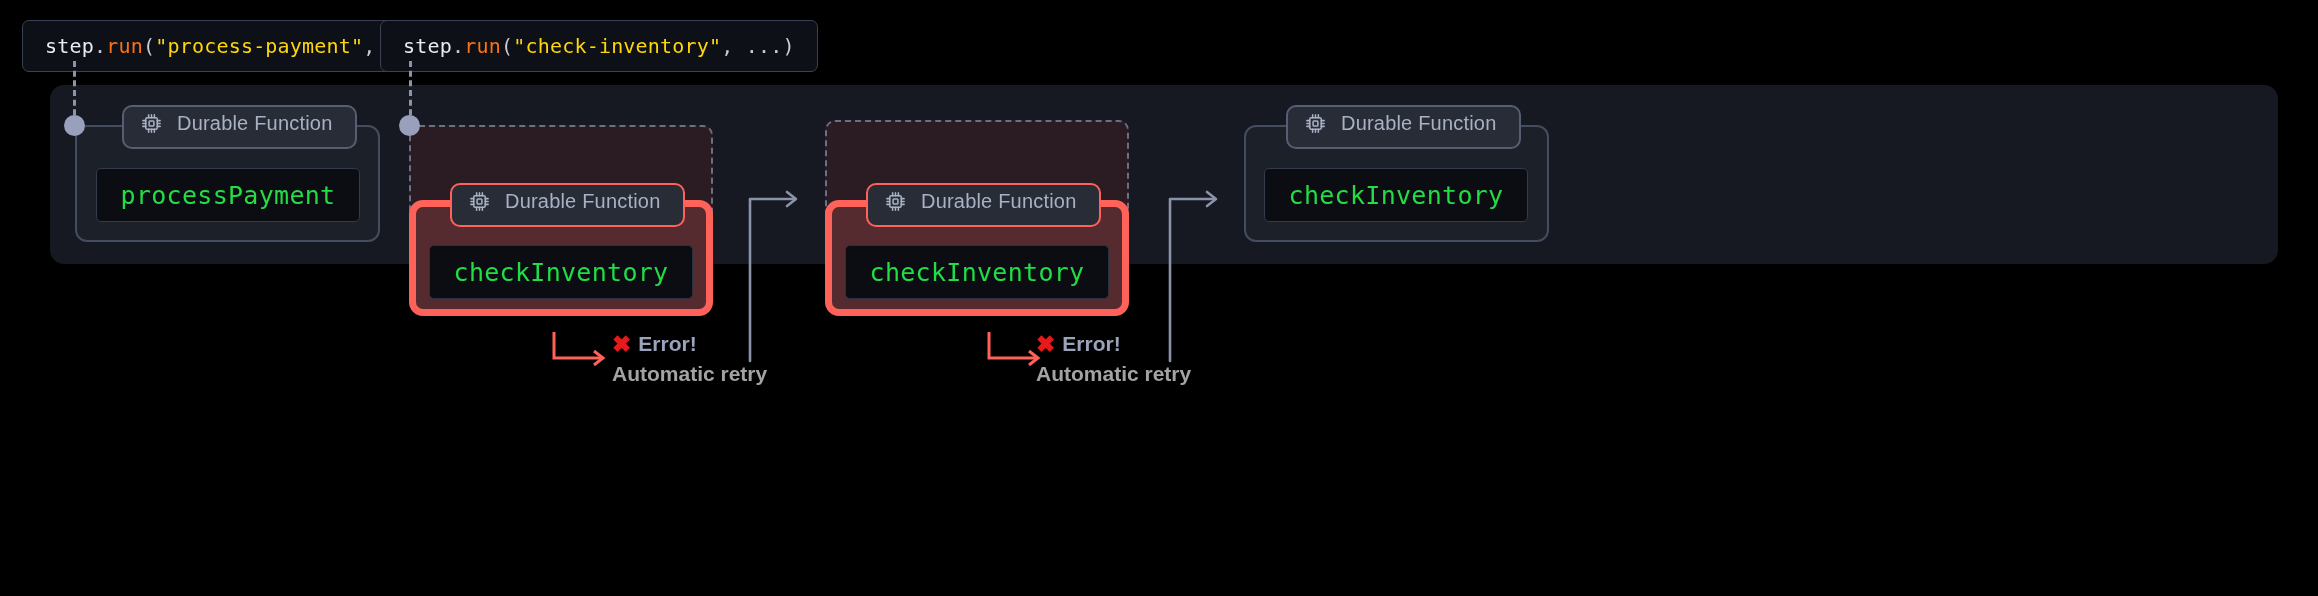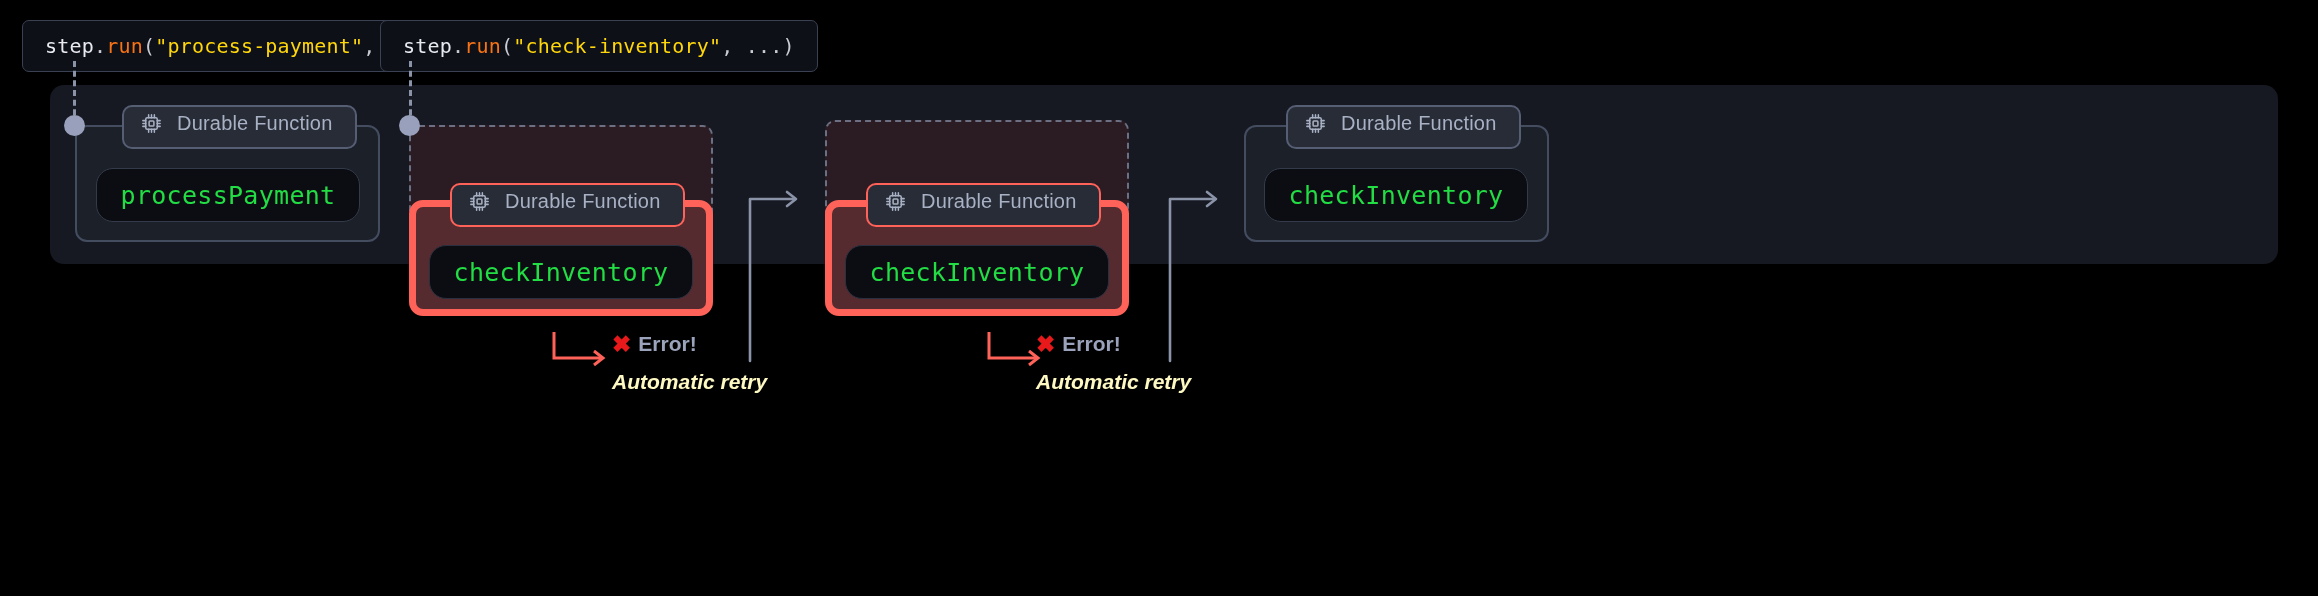--- a/index.html
+++ b/index.html
@@ -96,21 +96,21 @@
     letter-spacing: .2px;
     white-space: nowrap;
   }
   .chip-icon { flex: 0 0 auto; display: block; }
 
   
   .codeblock {
     position: absolute;
     background: #0b0d12;
     border: 1.5px solid #333a49;
-    border-radius: 17px;
+    border-radius: 5px;
     display: flex;
     align-items: center;
     justify-content: center;
     z-index: 11;
   }
   .codeblock.fail-code { border-color: #2b3040; }
   .code-text {
     font-family: "DejaVu Sans Mono", monospace;
     font-size: 25px;
     color: #22dd44;
@@ -119,24 +119,23 @@
 
   
   .errgroup { position: absolute; }
   .err-line1 {
     display: flex; align-items: center; gap: 7px;
     font-size: 21px; font-weight: bold; color: #9aa3bb;
     white-space: nowrap;
   }
   .err-x { color: #e8191b; font-size: 23px; font-weight: bold; line-height: 1; }
   .err-line2 {
-    margin-top: 14px;
-    font-size: 21px; font-weight: bold; color: #fef9c3;
-    white-space: nowrap;
-    font-style: italic;
+    margin-top: 6px;
+    font-size: 21px; font-weight: bold; color: #a3a3a3;
+    white-space: nowrap;
   }
 
   svg.conn { position: absolute; overflow: visible; }
 </style>
 </head>
 <body>
 
 <div class="stage">
 
   <div class="runner"></div>

